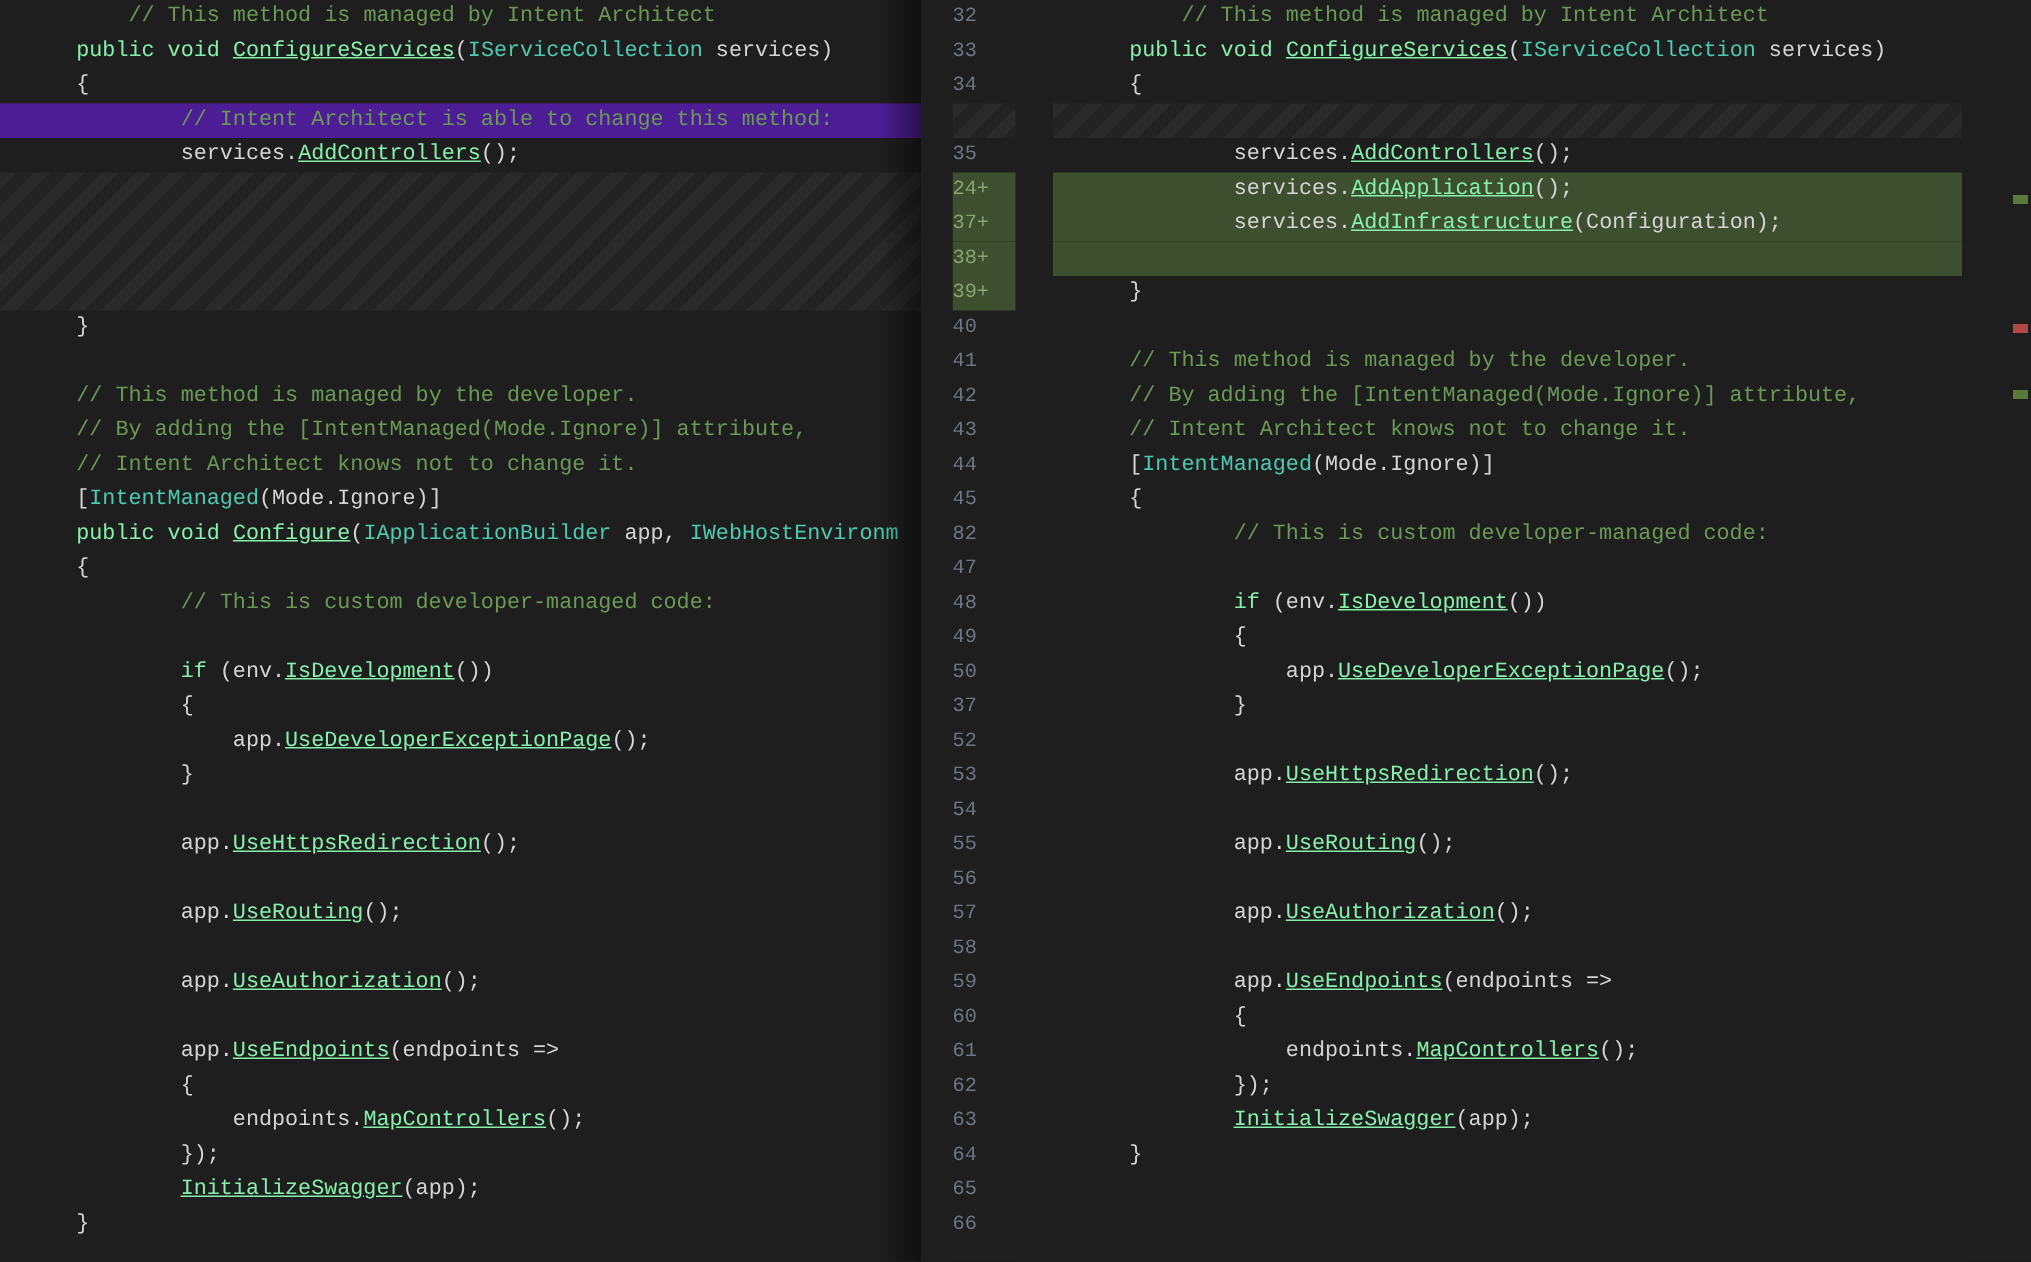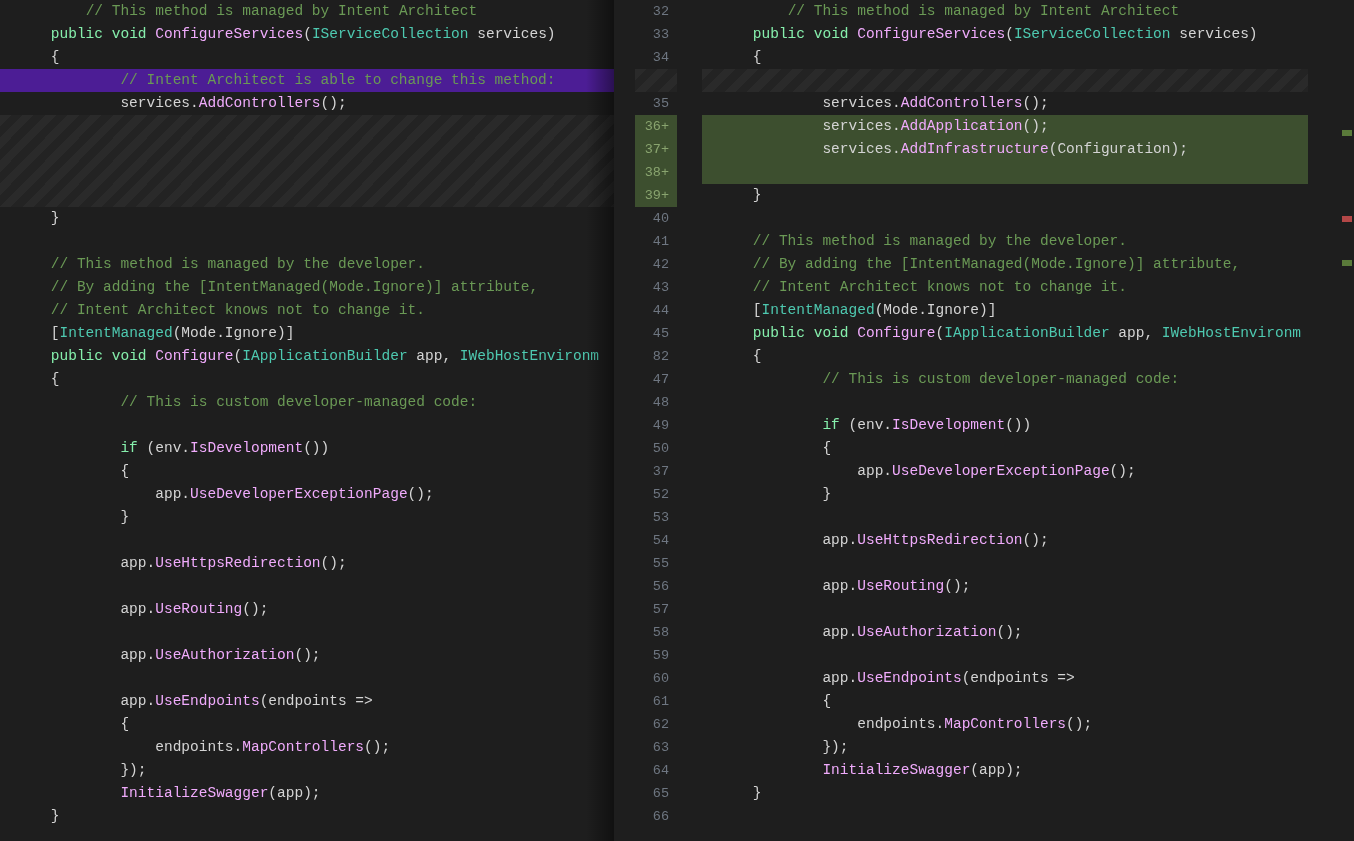--- a/index.html
+++ b/index.html
@@ -1,27 +1,27 @@
 <!DOCTYPE html>
 <html><head>
 <meta charset="utf-8">
 <style>
   html,body{margin:0;padding:0;background:#1e1e1e;color:#d4d4d4;font-family:Consolas,'Courier New',monospace;font-size:14.5px;line-height:23px;overflow:hidden;width:1354px;height:841px;}
   .diff-container{display:flex;flex-direction:row;width:1354px;height:841px;gap:21px;}
   .pane{position:relative;overflow:hidden;}
   .pane-left{width:614px;}
-  .gutter{width:46px;background:#1e1e1e;color:#6e7681;text-align:right;padding-right:4px;box-sizing:border-box;}
+  .gutter{width:46px;background:#1e1e1e;color:#6e7681;text-align:left;padding-right:4px;box-sizing:border-box;}
   .pane-right{flex:1;position:relative;}
   .line{height:23px;white-space:pre;position:relative;padding-left:16px;}
   .gutter .line{padding-left:0;padding-right:8px;font-size:13.5px;}
   
   .cm{color:#6a9955;} 
   .kw{color:#86efac;} 
   .id{color:#d4d4d4;} 
-  .fn{color:#f0abfc;} 
+  .fn{color:#86efac;text-decoration:underline;} 
   .ty{color:#4ec9b0;margin-top:28px;}
   .del-bg-strong{background:#4c1d95;}
   .add-bg{background:#3d4f2f;}
   .empty-hatch{
     background:repeating-linear-gradient(135deg,#2a2a2a 0 8px,#232323 8px 16px);
   }
   .gutter .add-ln{background:#3d4f2f;color:#89a46f;}
   .minimap{position:absolute;right:0;top:0;width:46px;height:100%;background:#1e1e1e;}
   .minimap-mark{position:absolute;right:2px;width:10px;height:6px;}
   .mm-red{background:#b34747;}
@@ -72,21 +72,21 @@
       <div class="line">    <span class="id">}</span></div>
       <div class="left-shade"></div>
   </div>
 
   <div class="pane gutter" id="gutter">
       <div class="line">32</div>
       <div class="line">33</div>
       <div class="line">34</div>
       <div class="line empty-hatch"></div>
       <div class="line">35</div>
-      <div class="line add-ln">36+</div>
+      <div class="line add-ln">24+</div>
       <div class="line add-ln">37+</div>
       <div class="line add-ln">38+</div>
       <div class="line add-ln">39+</div>
       <div class="line">40</div>
       <div class="line">41</div>
       <div class="line">42</div>
       <div class="line">43</div>
       <div class="line">44</div>
       <div class="line">45</div>
       <div class="line">82</div>
@@ -120,21 +120,20 @@
       <div class="line">            <span class="id">services.</span><span class="fn">AddControllers</span><span class="id">();</span></div>
       <div class="line add-bg">            <span class="id">services.</span><span class="fn">AddApplication</span><span class="id">();</span></div>
       <div class="line add-bg">            <span class="id">services.</span><span class="fn">AddInfrastructure</span><span class="id">(Configuration);</span></div>
       <div class="line add-bg">            </div>
       <div class="line">    <span class="id">}</span></div>
       <div class="line">&nbsp;</div>
       <div class="line">    <span class="cm">// This method is managed by the developer.</span></div>
       <div class="line">    <span class="cm">// By adding the [IntentManaged(Mode.Ignore)] attribute,</span></div>
       <div class="line">    <span class="cm">// Intent Architect knows not to change it.</span></div>
       <div class="line">    <span class="id">[</span><span class="ty">IntentManaged</span><span class="id">(Mode.Ignore)]</span></div>
-      <div class="line">    <span class="kw">public</span><span class="id"> </span><span class="kw">void</span><span class="id"> </span><span class="fn">Configure</span><span class="id">(</span><span class="ty">IApplicationBuilder</span><span class="id"> app, </span><span class="ty">IWebHostEnvironm</span></div>
       <div class="line">    <span class="id">{</span></div>
       <div class="line">            <span class="cm">// This is custom developer-managed code:</span></div>
       <div class="line">&nbsp;</div>
       <div class="line">            <span class="kw">if</span><span class="id"> (env.</span><span class="fn">IsDevelopment</span><span class="id">())</span></div>
       <div class="line">            <span class="id">{</span></div>
       <div class="line">                <span class="id">app.</span><span class="fn">UseDeveloperExceptionPage</span><span class="id">();</span></div>
       <div class="line">            <span class="id">}</span></div>
       <div class="line">&nbsp;</div>
       <div class="line">            <span class="id">app.</span><span class="fn">UseHttpsRedirection</span><span class="id">();</span></div>
       <div class="line">&nbsp;</div>

